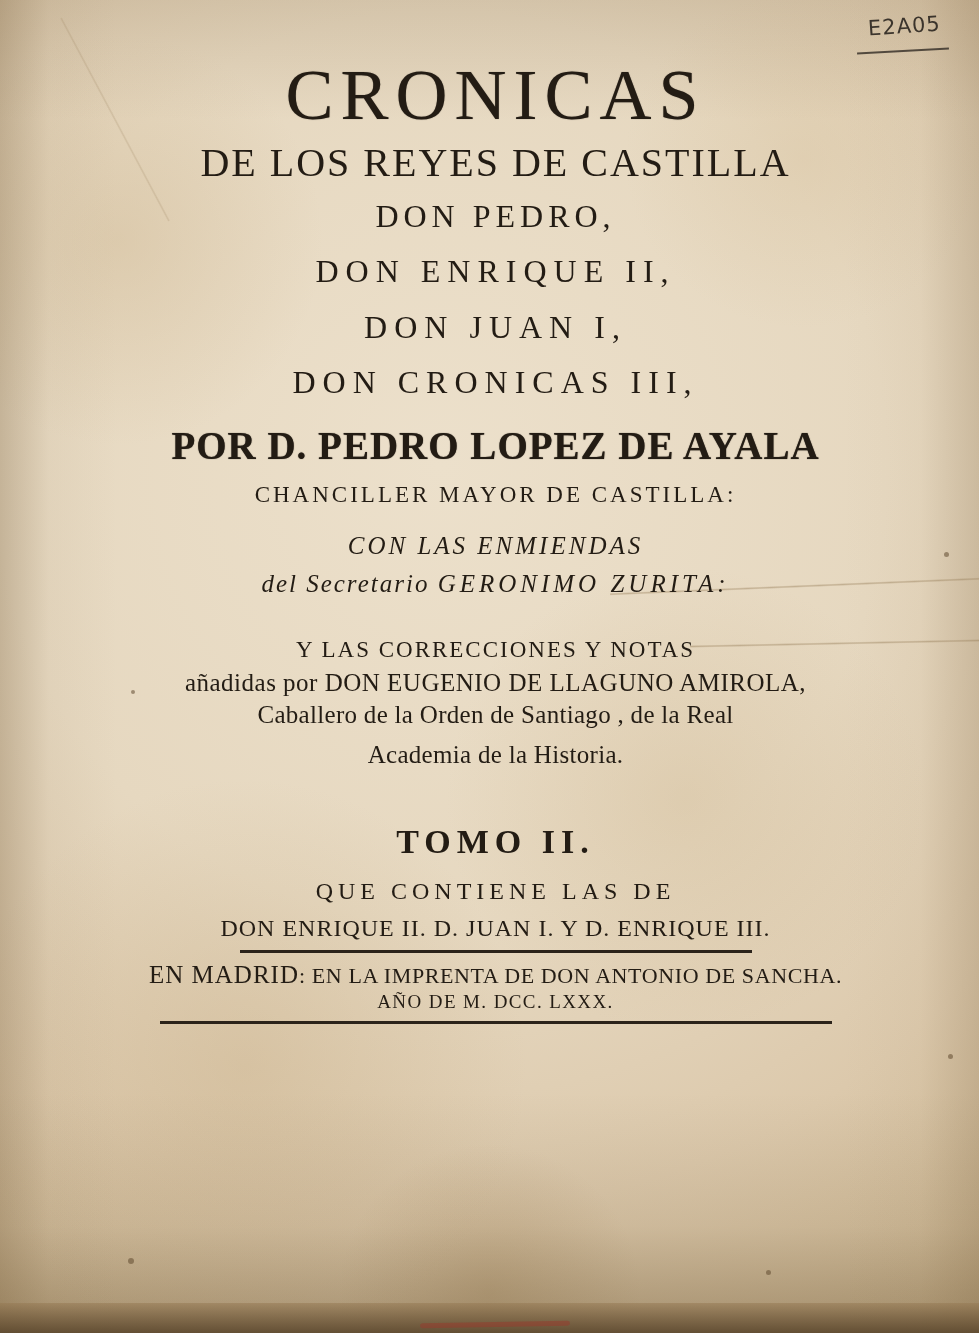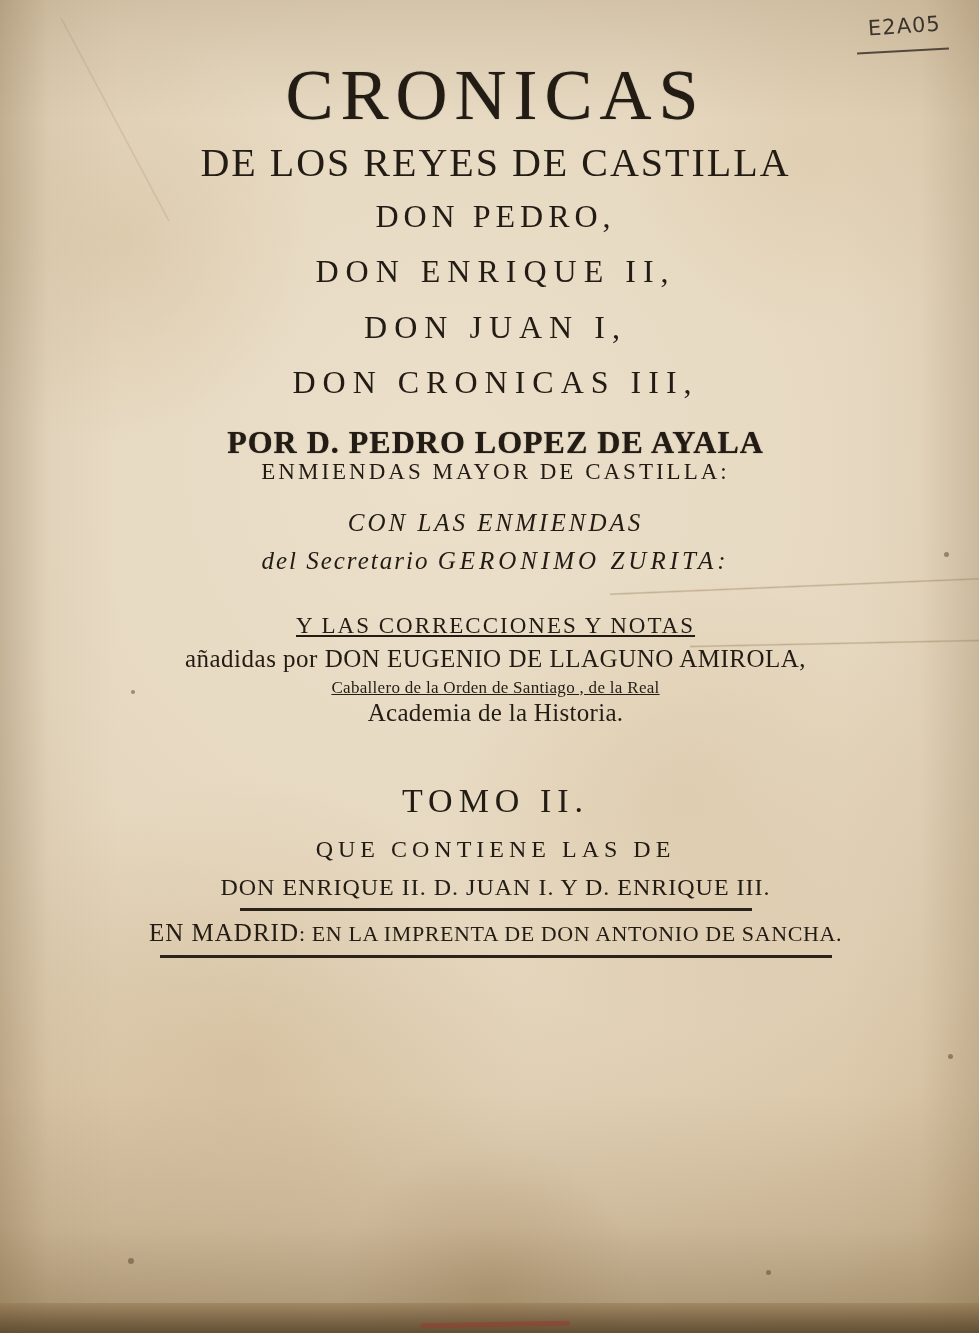--- a/index.html
+++ b/index.html
@@ -114,24 +114,24 @@
     font-size: 32px;
     letter-spacing: 5px;
     margin-bottom: 22px;
   }
   .l-king.k1 { letter-spacing: 5px; }
   .l-king.k2 { letter-spacing: 7px; }
   .l-king.k3 { letter-spacing: 7px; }
   .l-king.k4 { letter-spacing: 7px; margin-bottom: 26px; }
 
   .l-autor {
-    font-size: 32px;
+    font-size: 39px;
     letter-spacing: 1px;
     font-weight: 700;
-    margin-bottom: 0;
+    margin-bottom: 16px;
     text-shadow: 0 0 1px rgba(35,28,20,0.8);
     font-family: Liberation Serif, serif;
   }
   .l-canciller {
     font-size: 23px;
     letter-spacing: 3px;
     margin-bottom: 26px;
   }
   .l-enmiendas {
     font-size: 25px;
@@ -144,42 +144,40 @@
     font-style: italic;
     letter-spacing: 2px;
     margin-bottom: 40px;
   }
   .l-zurita .small-caps { letter-spacing: 4px; }
 
   .l-correcciones {
     font-size: 23px;
     letter-spacing: 2px;
     margin-bottom: 8px;
-    text-decoration: underline;
   }
   .l-anadidas {
     font-size: 25px;
     letter-spacing: 0.5px;
     margin-bottom: 6px;
   }
   .l-caballero {
-    font-size: 17px;
+    font-size: 25px;
     letter-spacing: 0.3px;
-    margin-bottom: 4px;
-    text-decoration: underline;
+    margin-bottom: 14px;
   }
   .l-academia {
     font-size: 25px;
     letter-spacing: 0.3px;
     margin-bottom: 56px;
   }
 
   .l-tomo {
     font-size: 34px;
-    font-weight: 400;
+    font-weight: 700;
     letter-spacing: 6px;
     margin-bottom: 16px;
     margin-top: 32px;
   }
   .l-contiene {
     font-size: 24px;
     letter-spacing: 5px;
     margin-bottom: 12px;
     margin-top: 19px;
   }
@@ -261,21 +259,21 @@
 
     <div class="ln l-cronicas">CRONICAS</div>
     <div class="ln l-reyes">DE LOS REYES DE CASTILLA</div>
 
     <div class="ln l-king k1">DON PEDRO,</div>
     <div class="ln l-king k2">DON ENRIQUE II,</div>
     <div class="ln l-king k3">DON JUAN I,</div>
     <div class="ln l-king k4">DON CRONICAS III,</div>
 
     <div class="ln l-autor">POR D. PEDRO LOPEZ DE AYALA</div>
-    <div class="ln l-canciller">ENMIENDAS MAYOR DE CASTILLA:</div>
+    <div class="ln l-canciller">CHANCILLER MAYOR DE CASTILLA:</div>
 
     <div class="ln l-enmiendas">CON LAS ENMIENDAS</div>
     <div class="ln l-zurita">
       <span>del Secretario</span>
       <span class="small-caps">GERONIMO ZURITA:</span>
     </div>
 
     <div class="ln l-correcciones">Y LAS CORRECCIONES Y NOTAS</div>
     <div class="ln l-anadidas">añadidas por DON EUGENIO DE LLAGUNO AMIROLA,</div>
     <div class="ln l-caballero">Caballero de la Orden de Santiago , de la Real</div>
@@ -283,20 +281,21 @@
 
     <div class="ln l-tomo">TOMO II.</div>
     <div class="ln l-contiene">QUE CONTIENE LAS DE</div>
     <div class="ln l-volumes">DON ENRIQUE II. D. JUAN I. Y D. ENRIQUE III.</div>
 
     <div class="rule r1"></div>
 
     <div class="ln imprint-1">
       <span class="big">EN MADRID</span><span>: EN LA IMPRENTA DE DON ANTONIO DE SANCHA.</span>
     </div>
+    <div class="ln imprint-2">AÑO DE M. DCC. LXXX.</div>
 
     <div class="rule r2"></div>
 
 
   </div>
 
   <div class="bottom-edge">
     <div class="red-mark"></div>
   </div>
 

